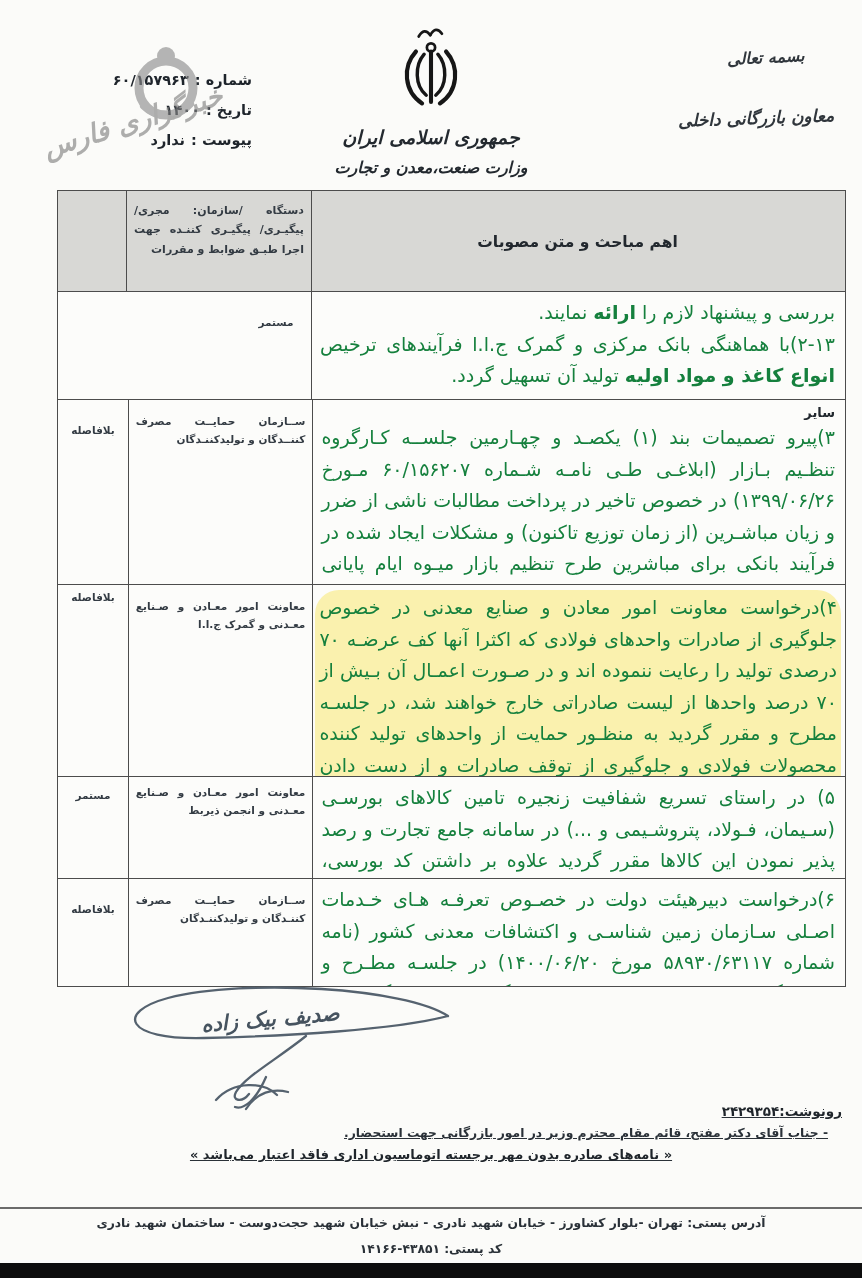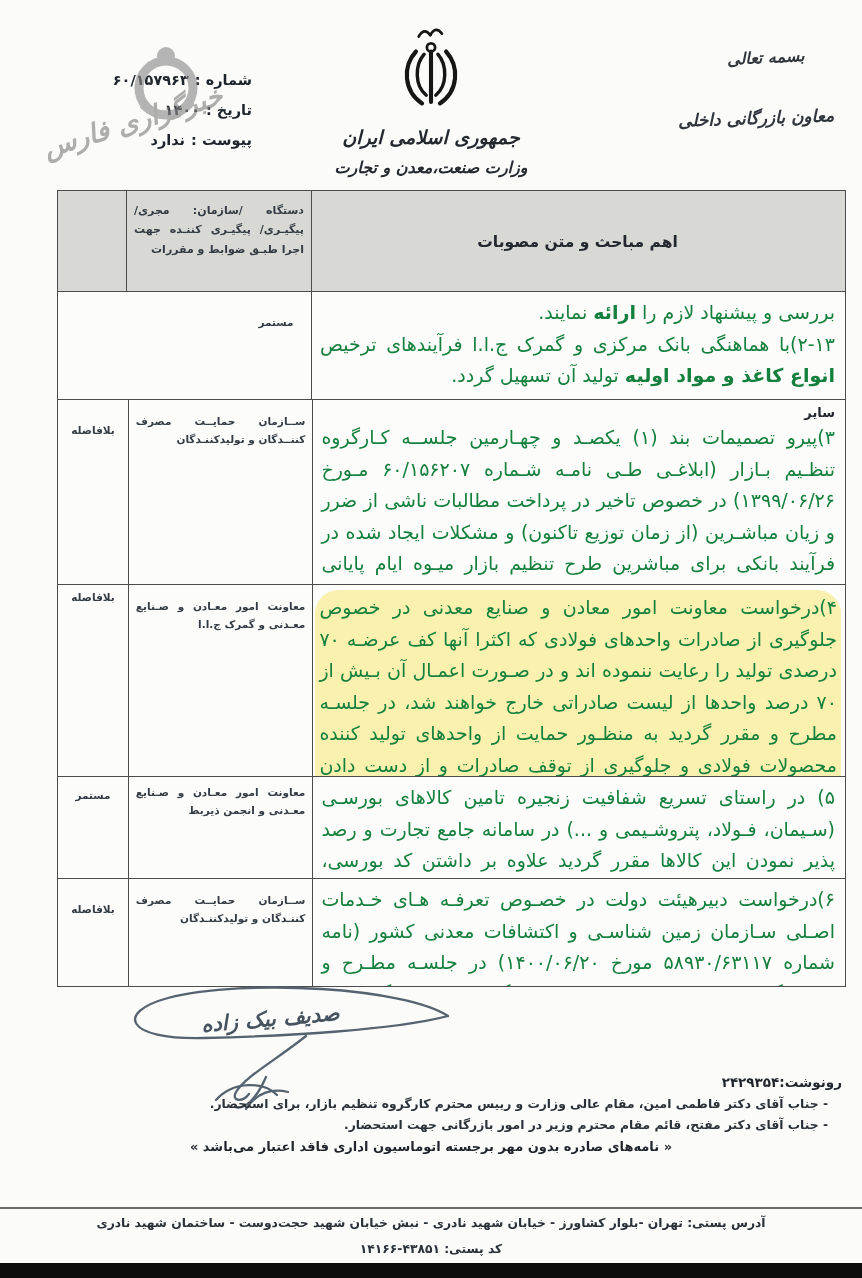--- a/index.html
+++ b/index.html
@@ -41,21 +41,21 @@
   .para { font-size:19px; line-height:1.66; text-align:justify; color:#15803d; }
   .row-heading { font-size:13px; font-weight:700; margin-bottom:2px; color:#22282e; }
   .hl { background:#faf1ae; padding:2px 4px 6px 4px; margin:0 -6px 0 -6px;border-radius:24px; }
   .org-tag { display:block; text-align:center; font-size:9px; margin-bottom:4px; font-weight:600; }
   .pad-t { padding-top:24px; }
   .pad-t-s { padding-top:12px; }
 
   
   .signature { position:absolute; top:982px; left:96px; width:370px; height:132px; }
 
-  .cc-block { position:absolute; top:1074px; right:20px; width:822px; direction:rtl; }
+  .cc-block { position:absolute; top:1103px; right:20px; width:822px; direction:rtl;text-decoration:underline; }
   .cc-title { font-size:13.5px; font-weight:700; color:#1f252b; margin-bottom:7px; }
   .cc-item { font-size:12.3px; font-weight:600; color:#2a3138; margin:0 14px 7px 0; }
   .stamp-note { margin-top:6px; text-align:center; font-size:13px; font-weight:700; color:#1f252b; }
 
   .divider { position:absolute; top:1207px; left:0; width:862px; height:2px; background:#6b6b6b; }
   .address { position:absolute; top:1216px; left:0; width:862px; text-align:center; font-size:12.3px; font-weight:600; color:#2a3138; }
   .postal  { position:absolute; top:1242px; left:0; width:862px; text-align:center; font-size:12.3px; font-weight:600; color:#2a3138; }
   .bottom-bar { position:absolute; bottom:0; left:0; width:862px; height:15px; background:#0d0d0d; }
 </style>
 </head>
@@ -173,21 +173,20 @@
       <path d="M210,54 C180,78 150,94 140,110 C135,119 146,121 153,112"></path>
       <path d="M170,95 C160,118 148,128 139,125"></path>
       <path d="M120,118 C138,98 168,100 181,113"></path>
       <path d="M150,127 C161,110 177,106 192,110"></path>
     </g>
     <text x="175" y="44" text-anchor="middle" transform="rotate(-5 175 44)" font-size="21" font-style="italic" font-weight="700" fill="#46535f">صدیف بیک زاده</text>
   </svg>
 
   <div class="cc-block">
     <div class="cc-title">رونوشت:۲۴۲۹۳۵۴</div>
-    <div class="cc-item">- جناب آقای دکتر فاطمی امین، مقام عالی وزارت و رییس محترم کارگروه تنظیم بازار، برای استحضار.</div>
     <div class="cc-item">- جناب آقای دکتر مفتح، قائم مقام محترم وزیر در امور بازرگانی جهت استحضار.</div>
     <div class="stamp-note">« نامه‌های صادره بدون مهر برجسته اتوماسیون اداری فاقد اعتبار می‌باشد »</div>
   </div>
 
   <div class="divider"></div>
   <div class="address">آدرس پستی: تهران -بلوار کشاورز - خیابان شهید نادری - نبش خیابان شهید حجت‌دوست - ساختمان شهید نادری</div>
   <div class="postal">کد پستی: ‎۱۴۱۶۶-۴۳۸۵۱‎</div>
   <div class="bottom-bar"></div>
 
 </div>

